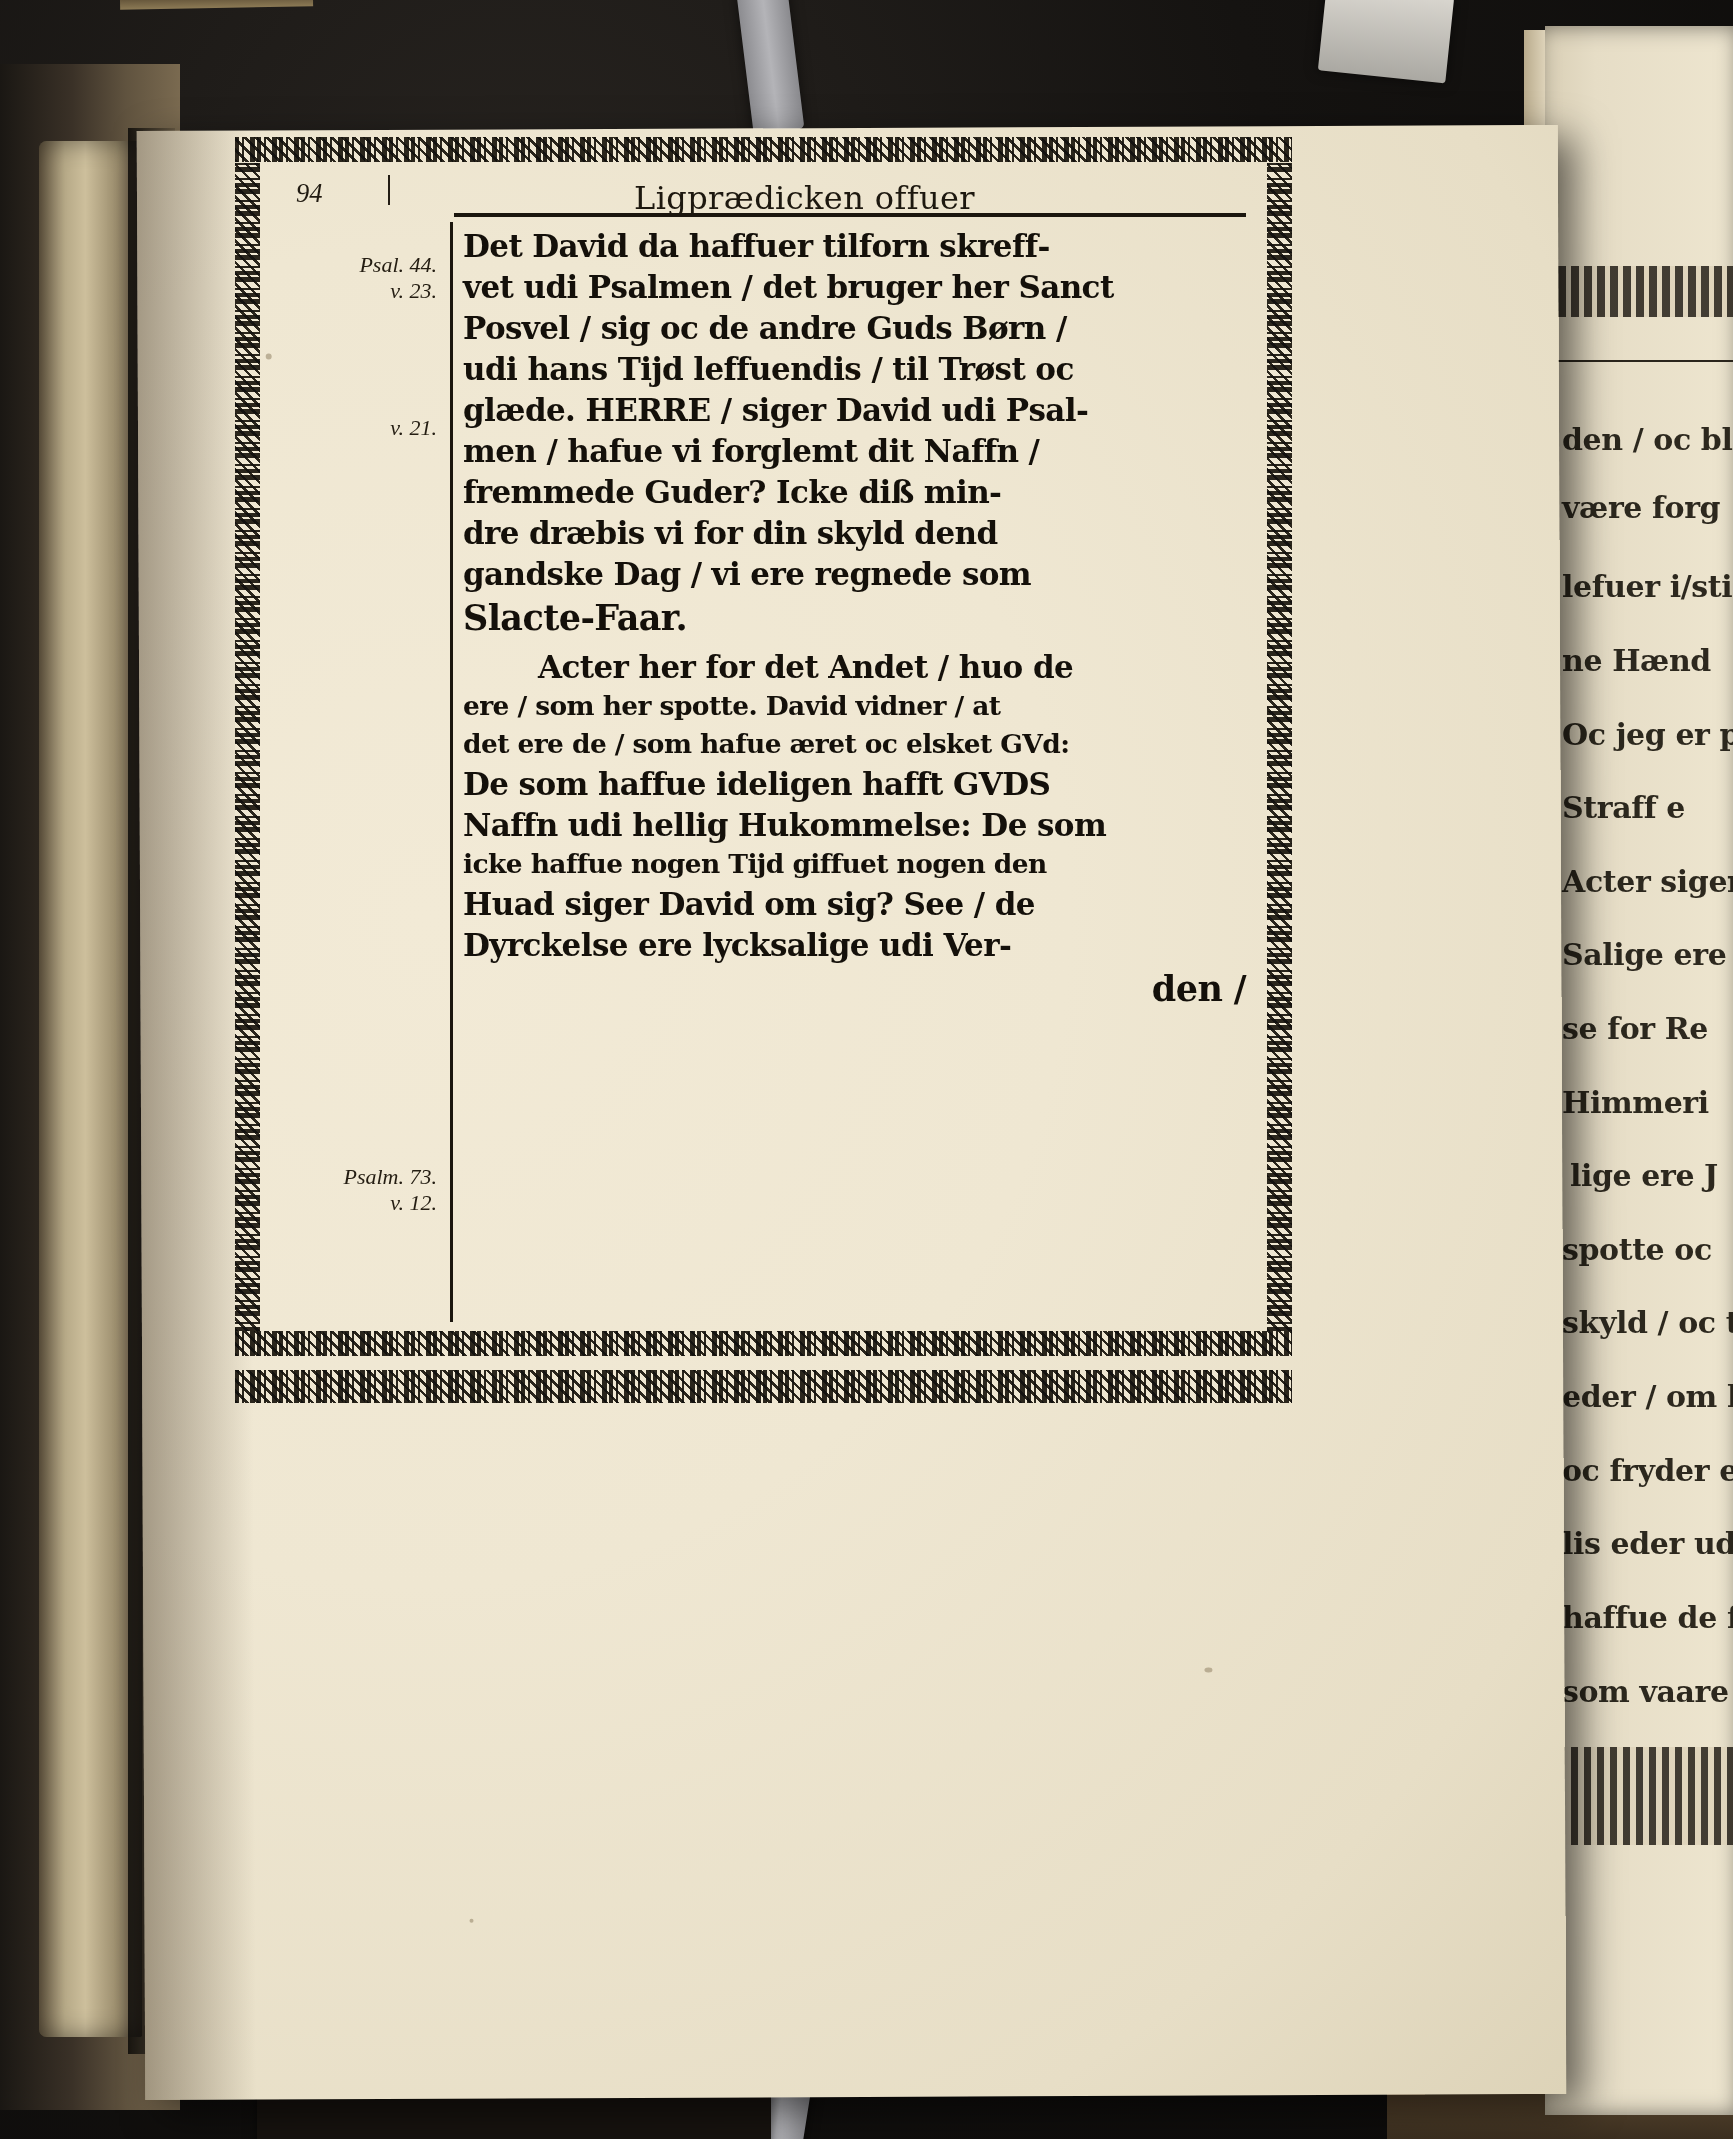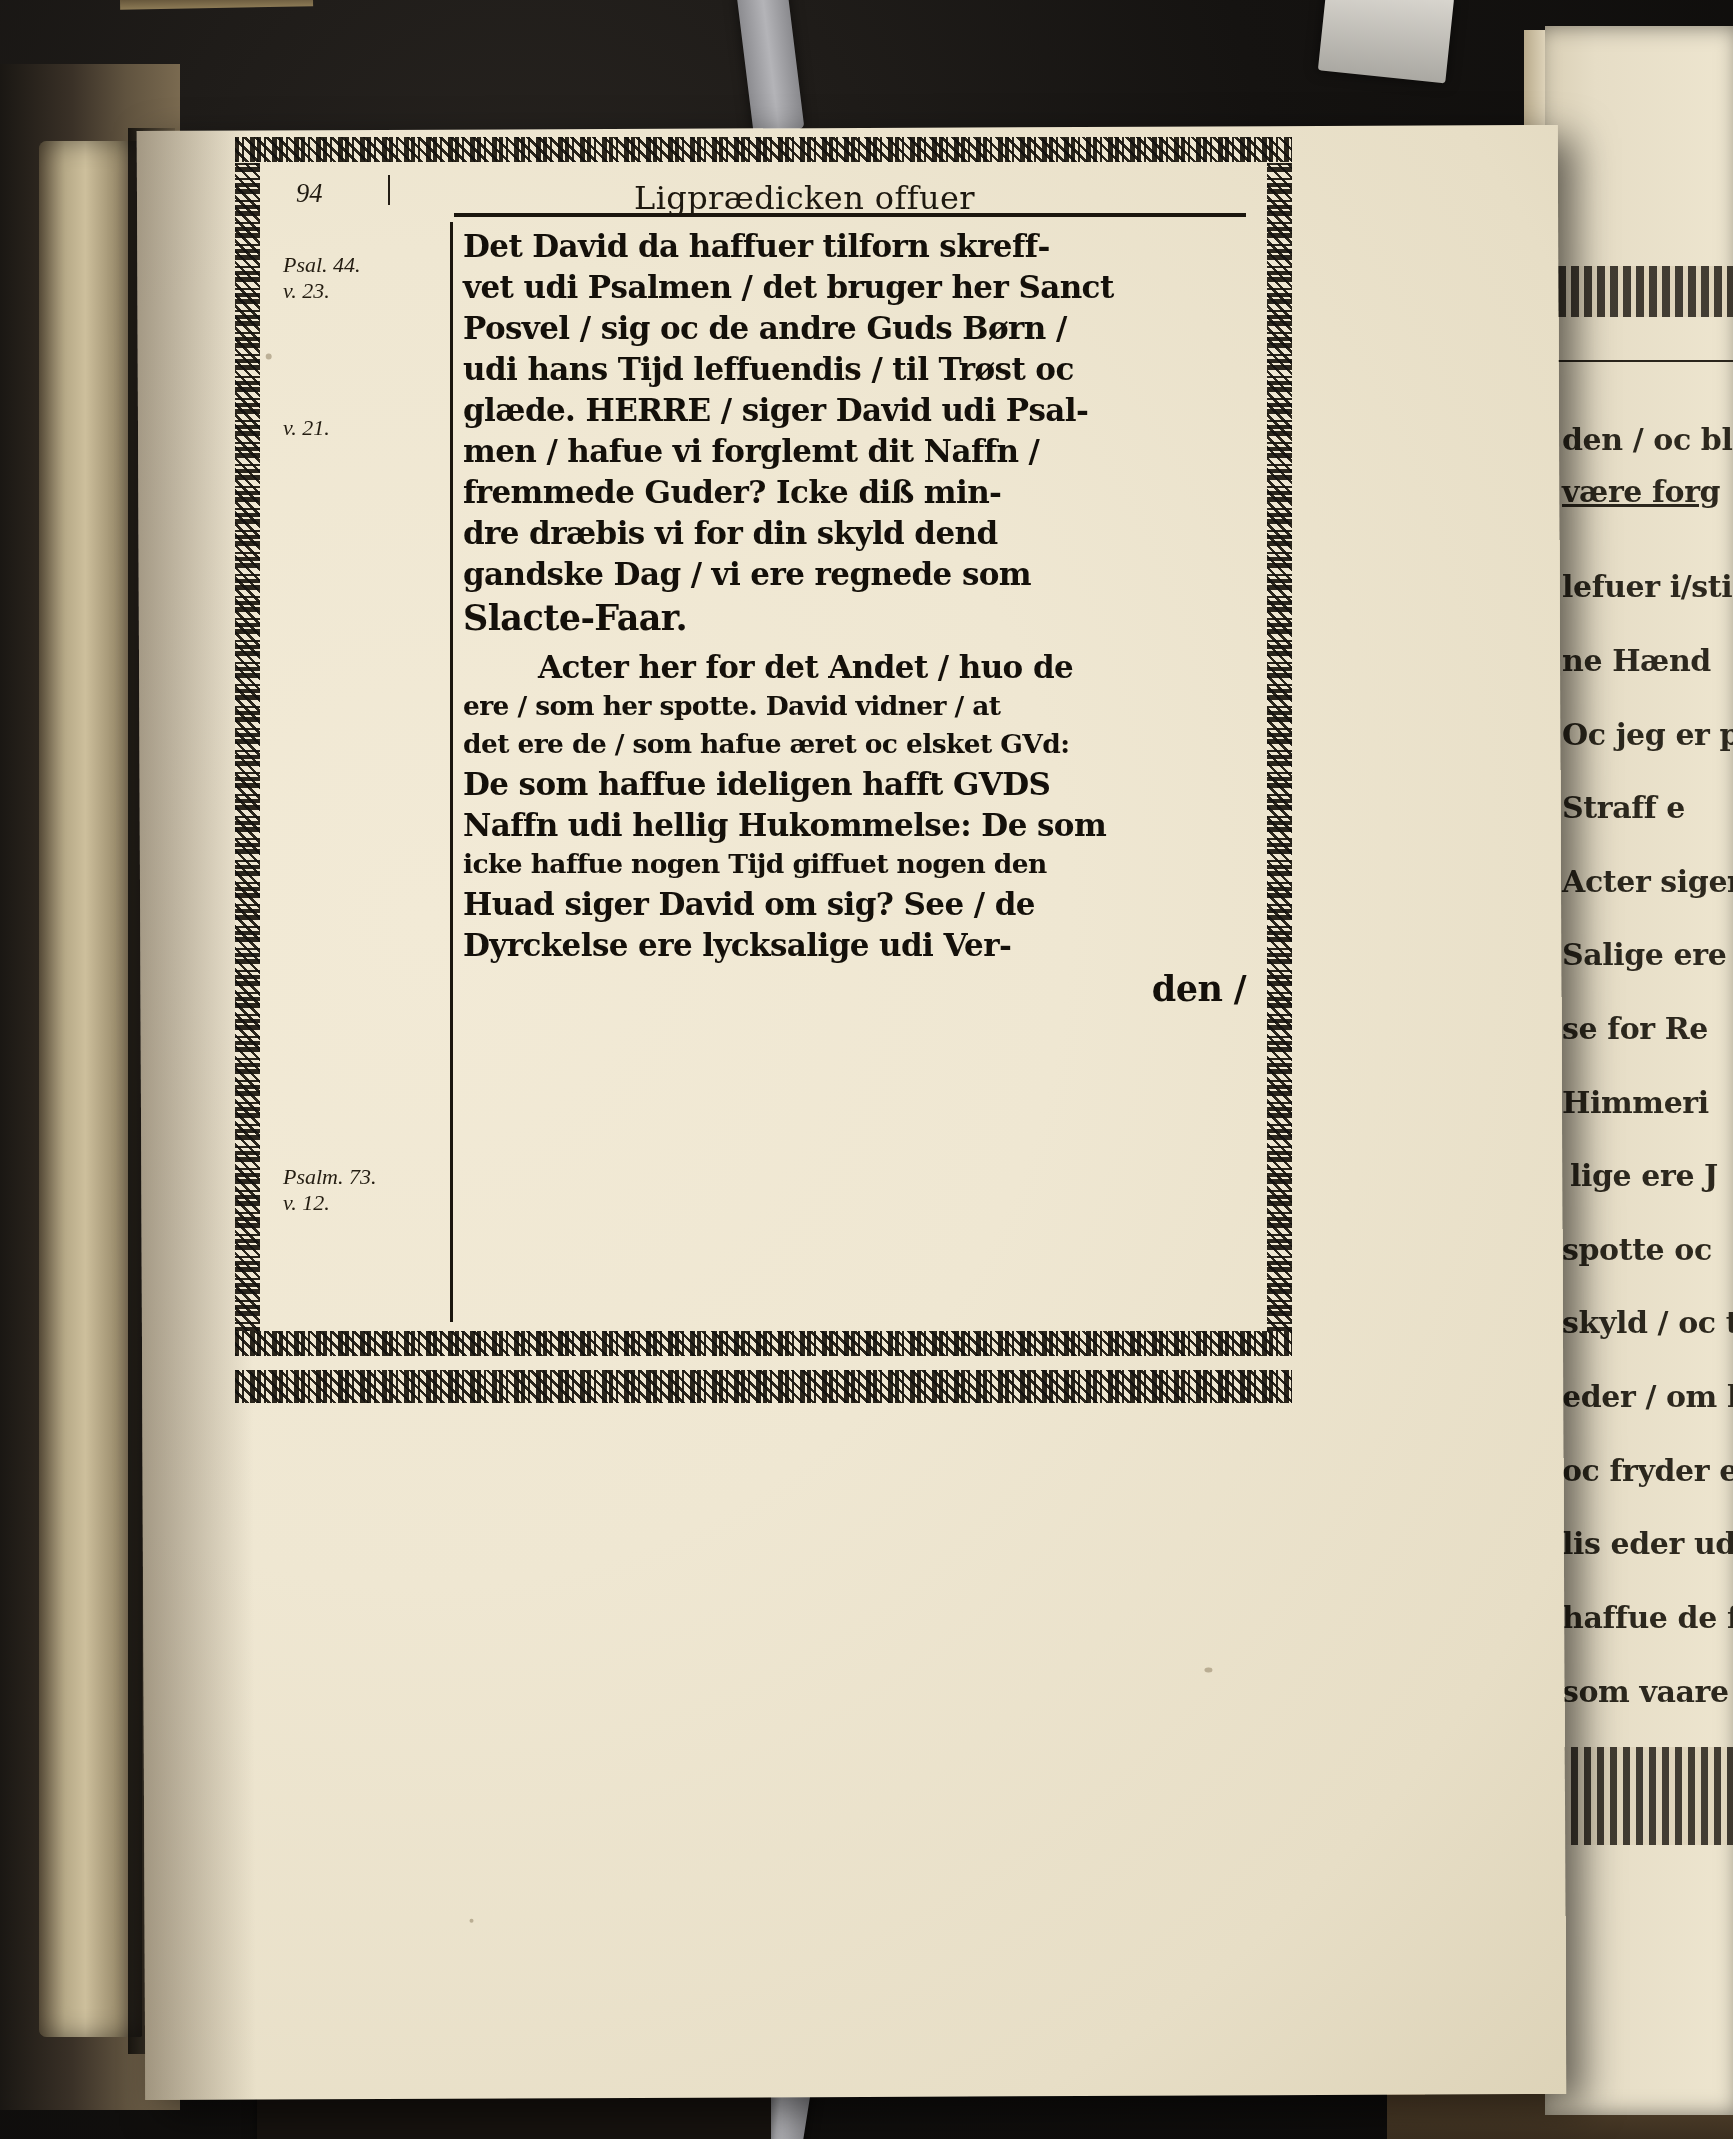--- a/index.html
+++ b/index.html
@@ -195,21 +195,21 @@
   #margin-rule {
     position: absolute; left: 180px; top: 51px;
     width: 2.6px; height: 1100px; background: #1b160e;
   }
 
   
   .marginal {
     position: absolute;
     right: 826px;
     width: 154px;
-    text-align: left;
+    text-align: right;
     font-family: "Liberation Serif", serif;
     font-style: italic;
     font-size: 22px;
     line-height: 1.18;
     color: #241d12;
   }
   #marg-1 { top: 81px; }
   #marg-2 { top: 244px; }
   #marg-3 { top: 993px; }
 
@@ -267,21 +267,21 @@
 
   <div id="foreedge"></div>
   <div id="bottom-block"></div>
 
   <div id="page-right">
     <div id="page-right-border-top"></div>
     <div id="page-right-rule"></div>
     <div id="page-right-border-bottom"></div>
     <div id="rp-lines">
         <div class="rp-line" style="top: 368px;">den / oc bl</div>
-        <div class="rp-line" style="top: 420px; text-decoration: underline;">være forg</div>
+        <div class="rp-line" style="top: 436px;">være forg</div>
         <div class="rp-line" style="top: 515px;">lefuer i/sti</div>
         <div class="rp-line" style="top: 589px;">ne Hænd</div>
         <div class="rp-line" style="top: 663px;">Oc jeg er p</div>
         <div class="rp-line" style="top: 736px;">Straff  e</div>
         <div class="rp-line" style="top: 810px;">Acter siger</div>
         <div class="rp-line" style="top: 883px;">Salige ere</div>
         <div class="rp-line" style="top: 957px;">se for Re</div>
         <div class="rp-line" style="top: 1031px;">Himmeri</div>
         <div class="rp-line" style="top: 1104px; padding-left: 8px;">lige ere  J</div>
         <div class="rp-line" style="top: 1178px;">spotte oc</div>

